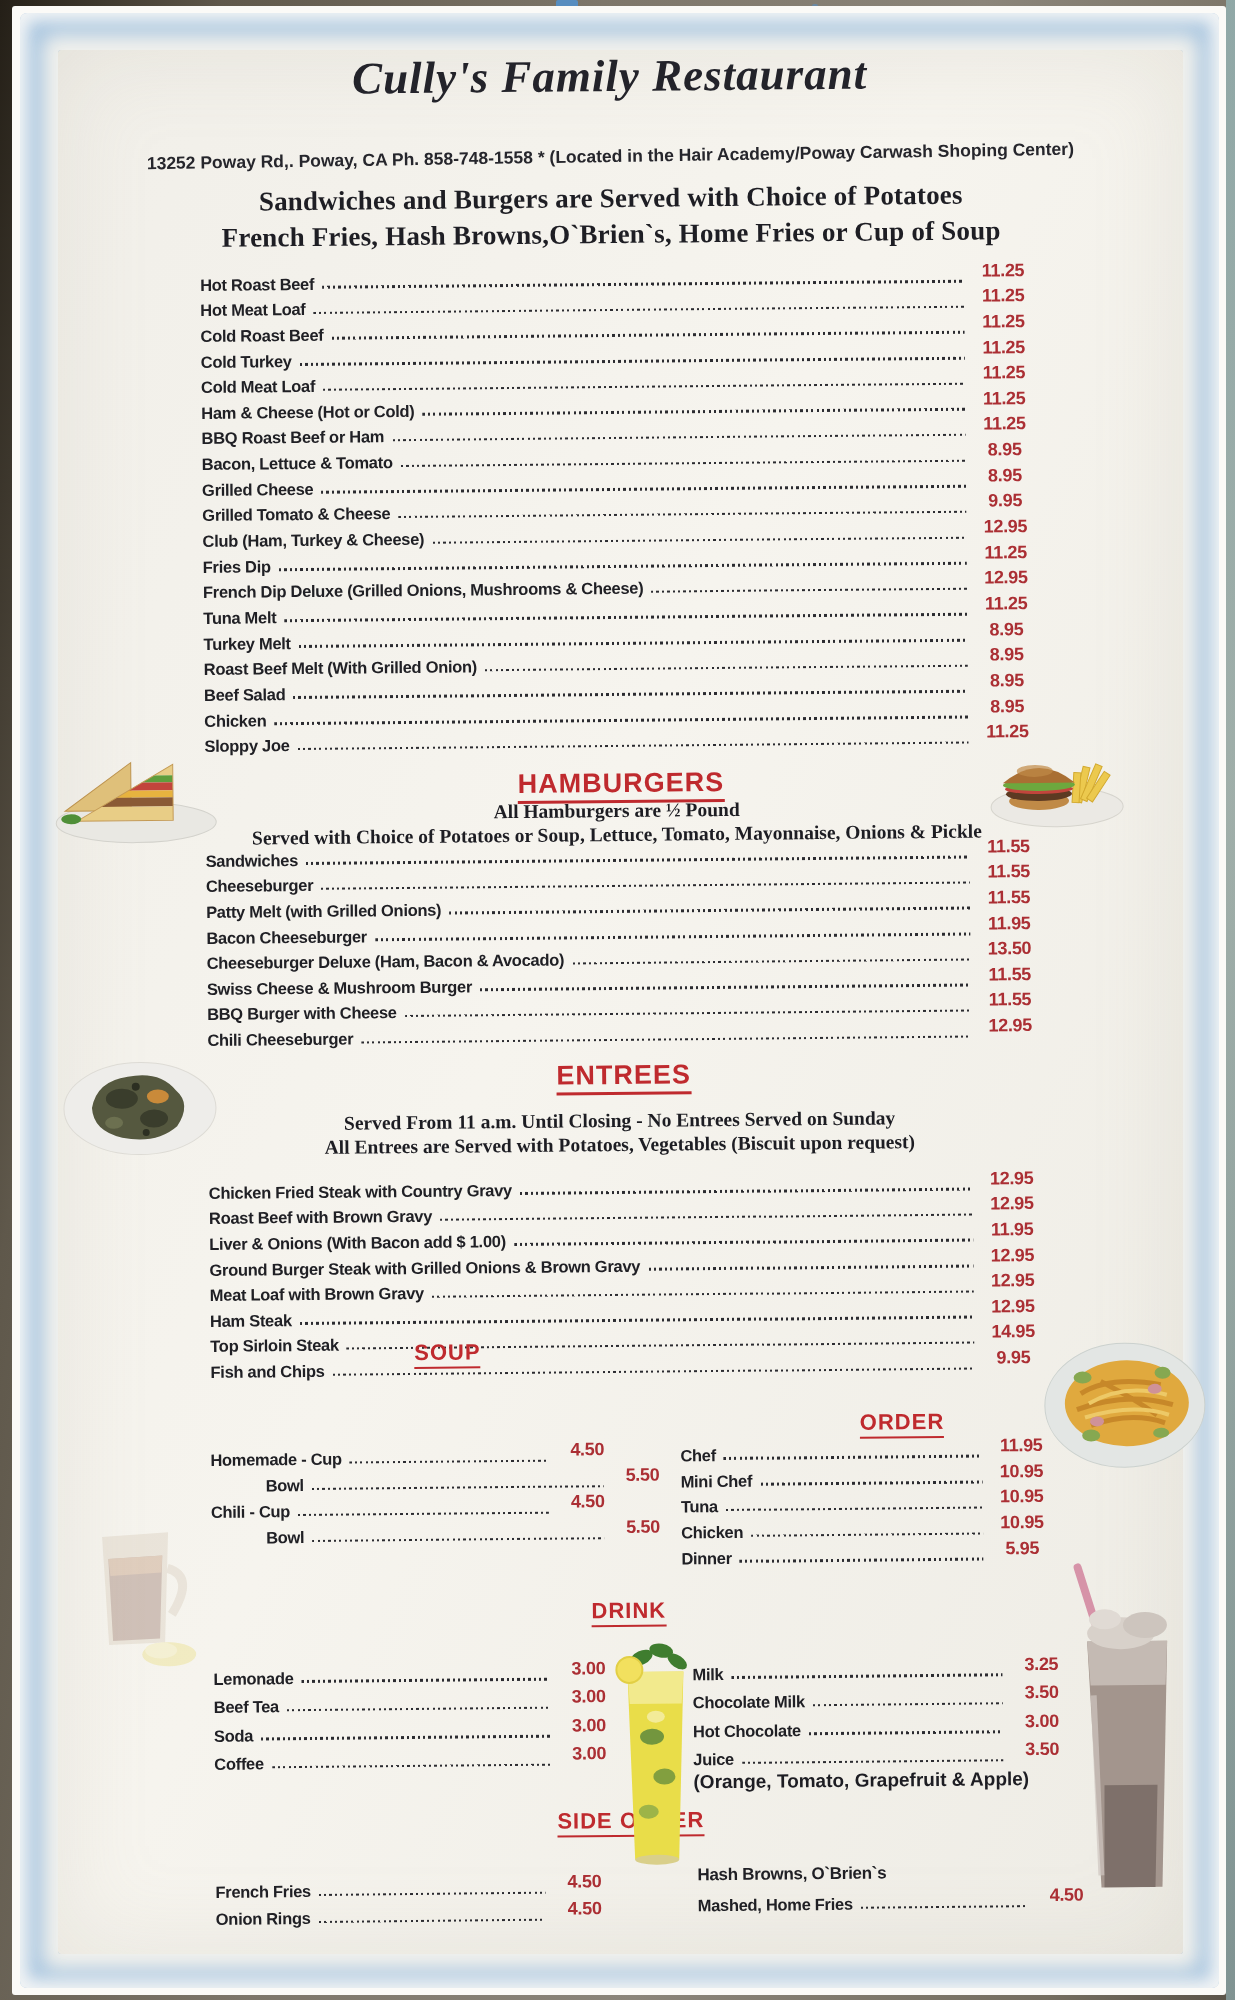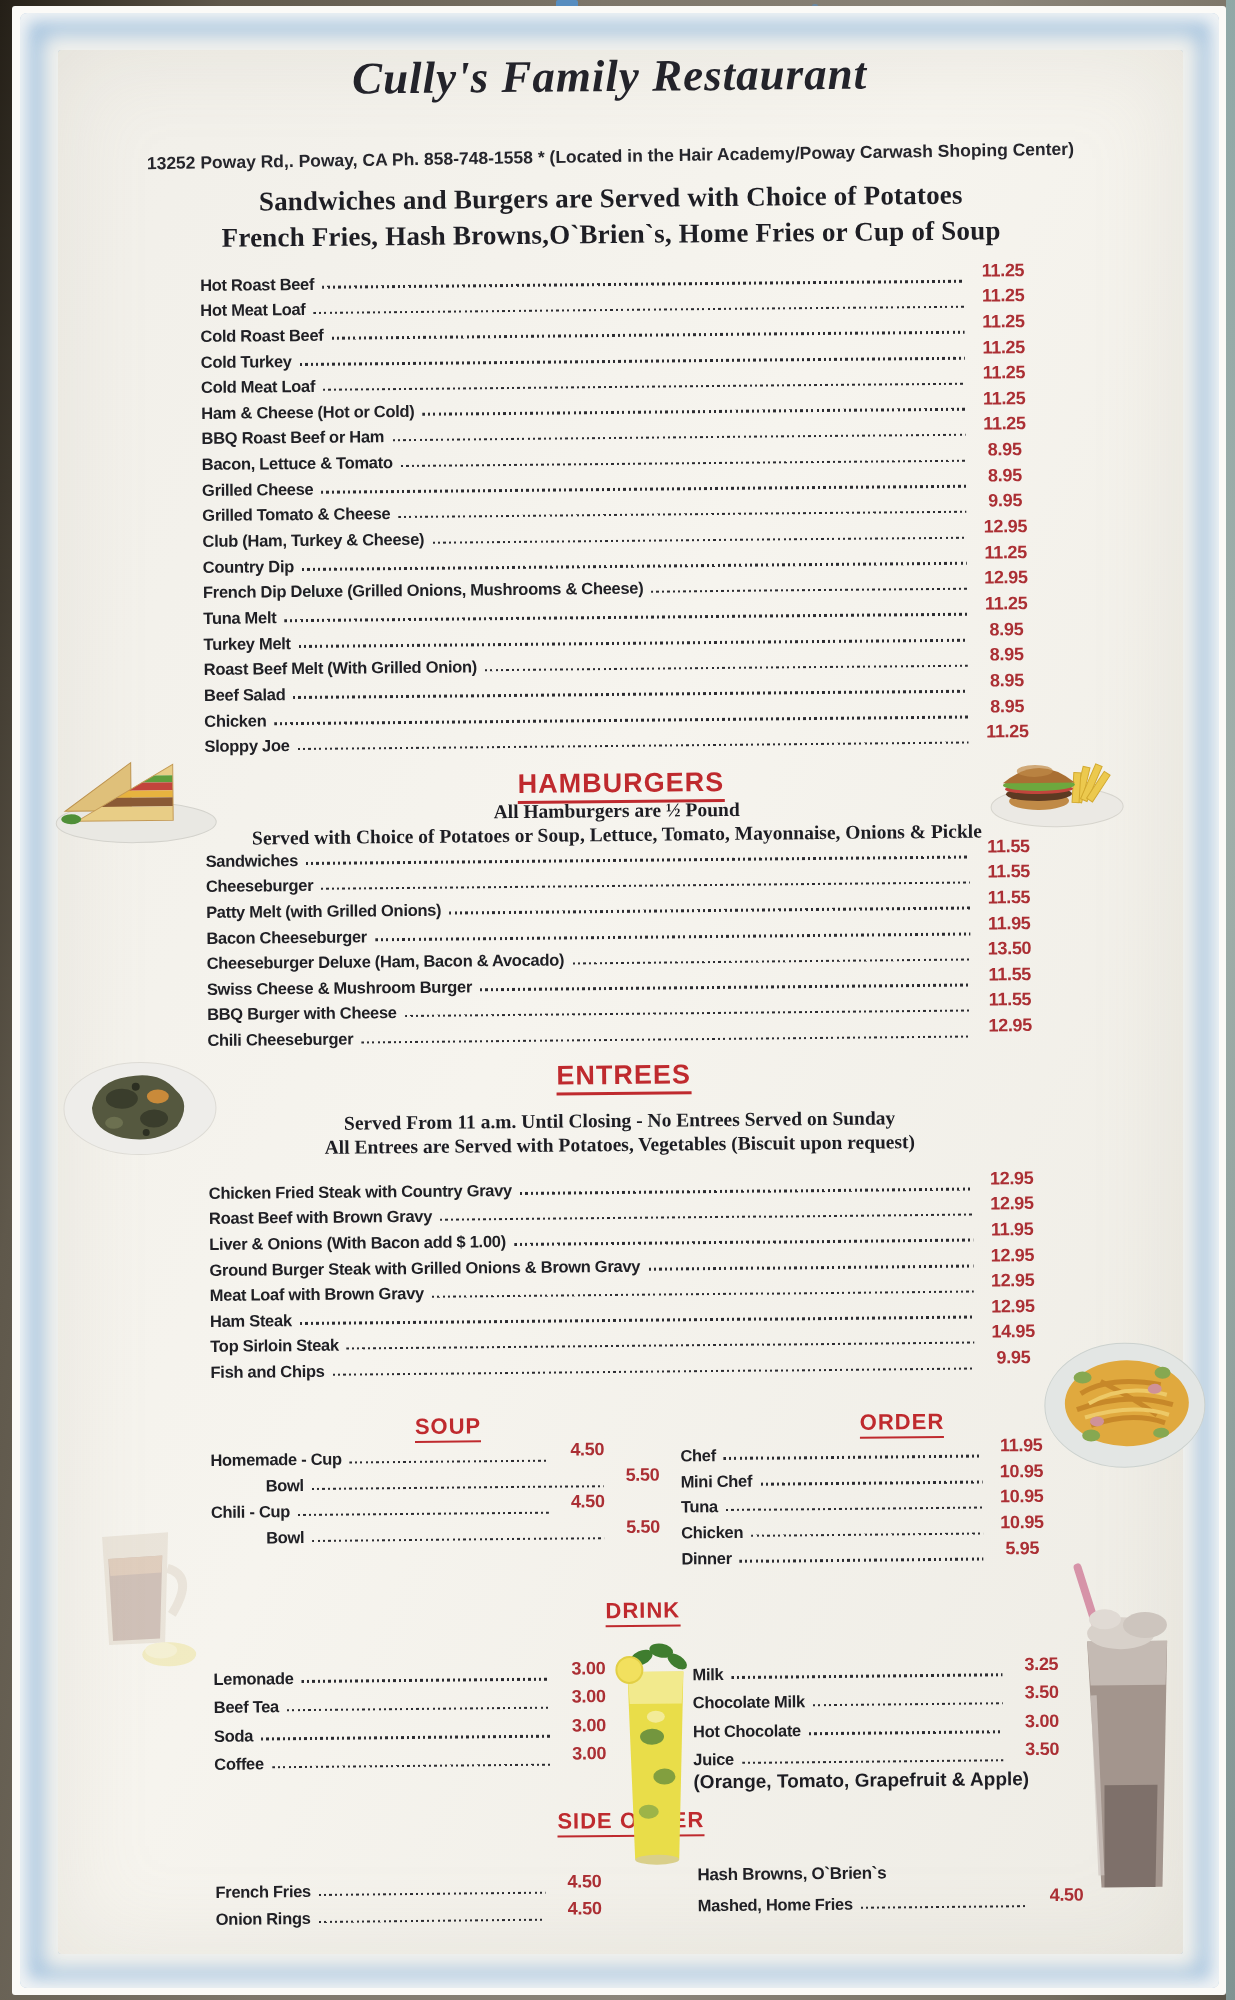--- a/index.html
+++ b/index.html
@@ -138,21 +138,21 @@
           <span class="price">9.95</span>
         </div>
 
         <div class="row">
           <span class="iname">Club (Ham, Turkey &amp; Cheese)</span>
           <span class="dots"></span>
           <span class="price">12.95</span>
         </div>
 
         <div class="row">
-          <span class="iname">Country Dip</span>
+          <span class="iname">Fries Dip</span>
           <span class="dots"></span>
           <span class="price">11.25</span>
         </div>
 
         <div class="row">
           <span class="iname">French Dip Deluxe (Grilled Onions, Mushrooms &amp; Cheese)</span>
           <span class="dots"></span>
           <span class="price">12.95</span>
         </div>
 
@@ -294,21 +294,21 @@
           <span class="price">14.95</span>
         </div>
 
         <div class="row">
           <span class="iname">Fish and Chips</span>
           <span class="dots"></span>
           <span class="price">9.95</span>
         </div>
       </div>
 
-    <div class="red-head small" style="top:1414px;left:443px;text-decoration:underline;"><span>SOUP</span></div>
+    <div class="red-head small" style="top:1340px;left:443px;text-decoration:underline;"><span>SOUP</span></div>
     <div class="list list-sm" style="top:1440px;left:205px;">
 
         <div class="row">
           <span class="iname">Homemade - Cup</span>
           <span class="dots"></span>
           <span class="price">4.50</span>
         </div>
 
         <div class="row indent">
           <span class="iname">Bowl</span>
@@ -356,21 +356,21 @@
           <span class="price">10.95</span>
         </div>
 
         <div class="row">
           <span class="iname">Dinner</span>
           <span class="dots"></span>
           <span class="price">5.95</span>
         </div>
       </div>
 
-    <div class="red-head small" style="top:1600px;left:636px;"><span>DRINK</span></div>
+    <div class="red-head small" style="top:1600px;left:622px;"><span>DRINK</span></div>
     <div class="list list-drink" style="top:1656px;left:206px;">
 
         <div class="row">
           <span class="iname">Lemonade</span>
           <span class="dots"></span>
           <span class="price">3.00</span>
         </div>
 
         <div class="row">
           <span class="iname">Beef Tea</span>

